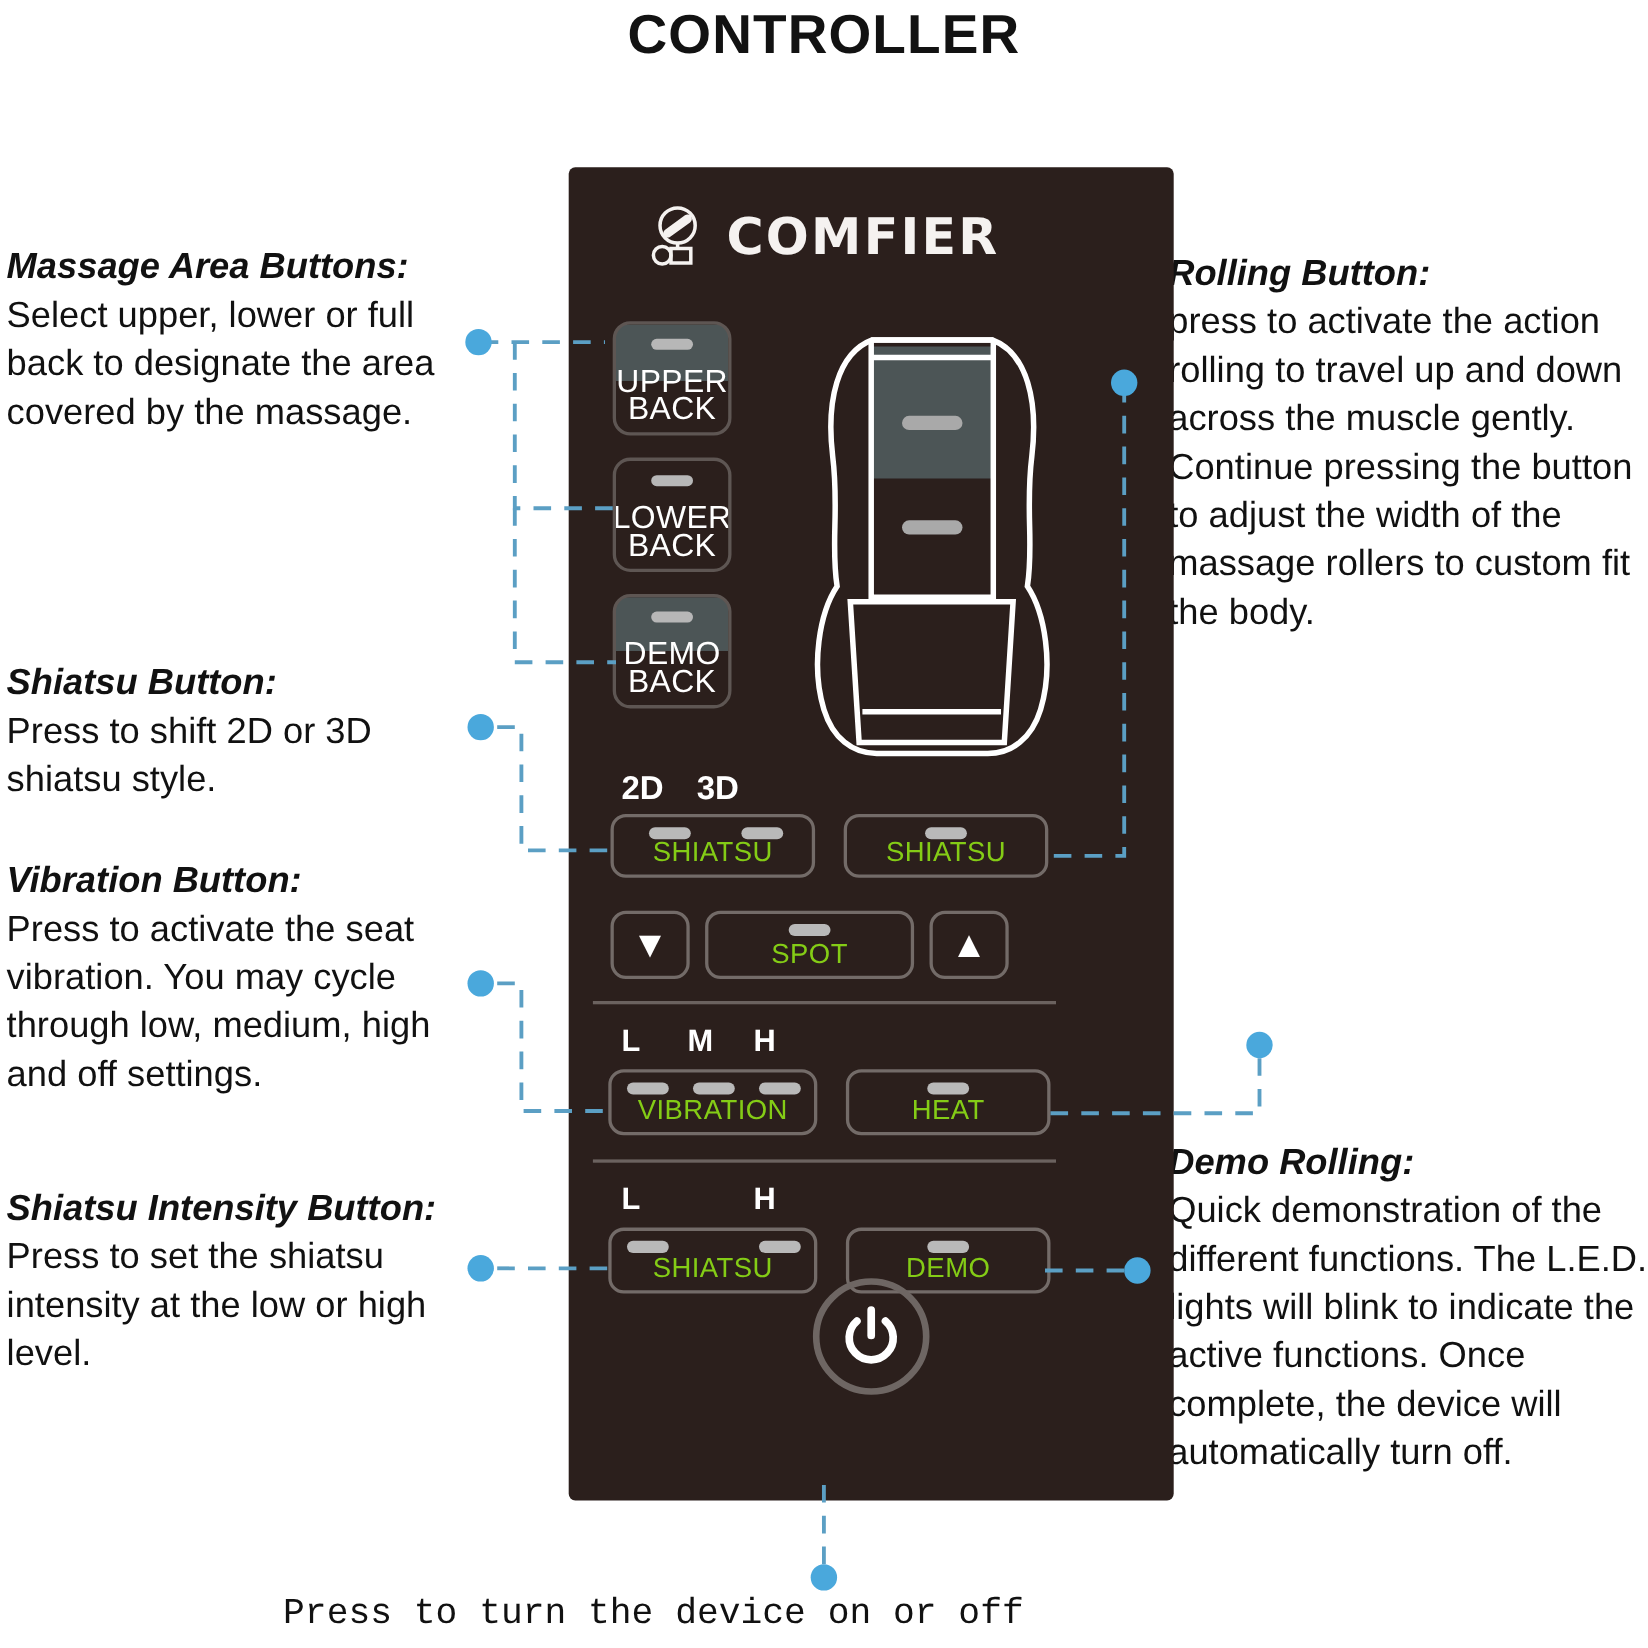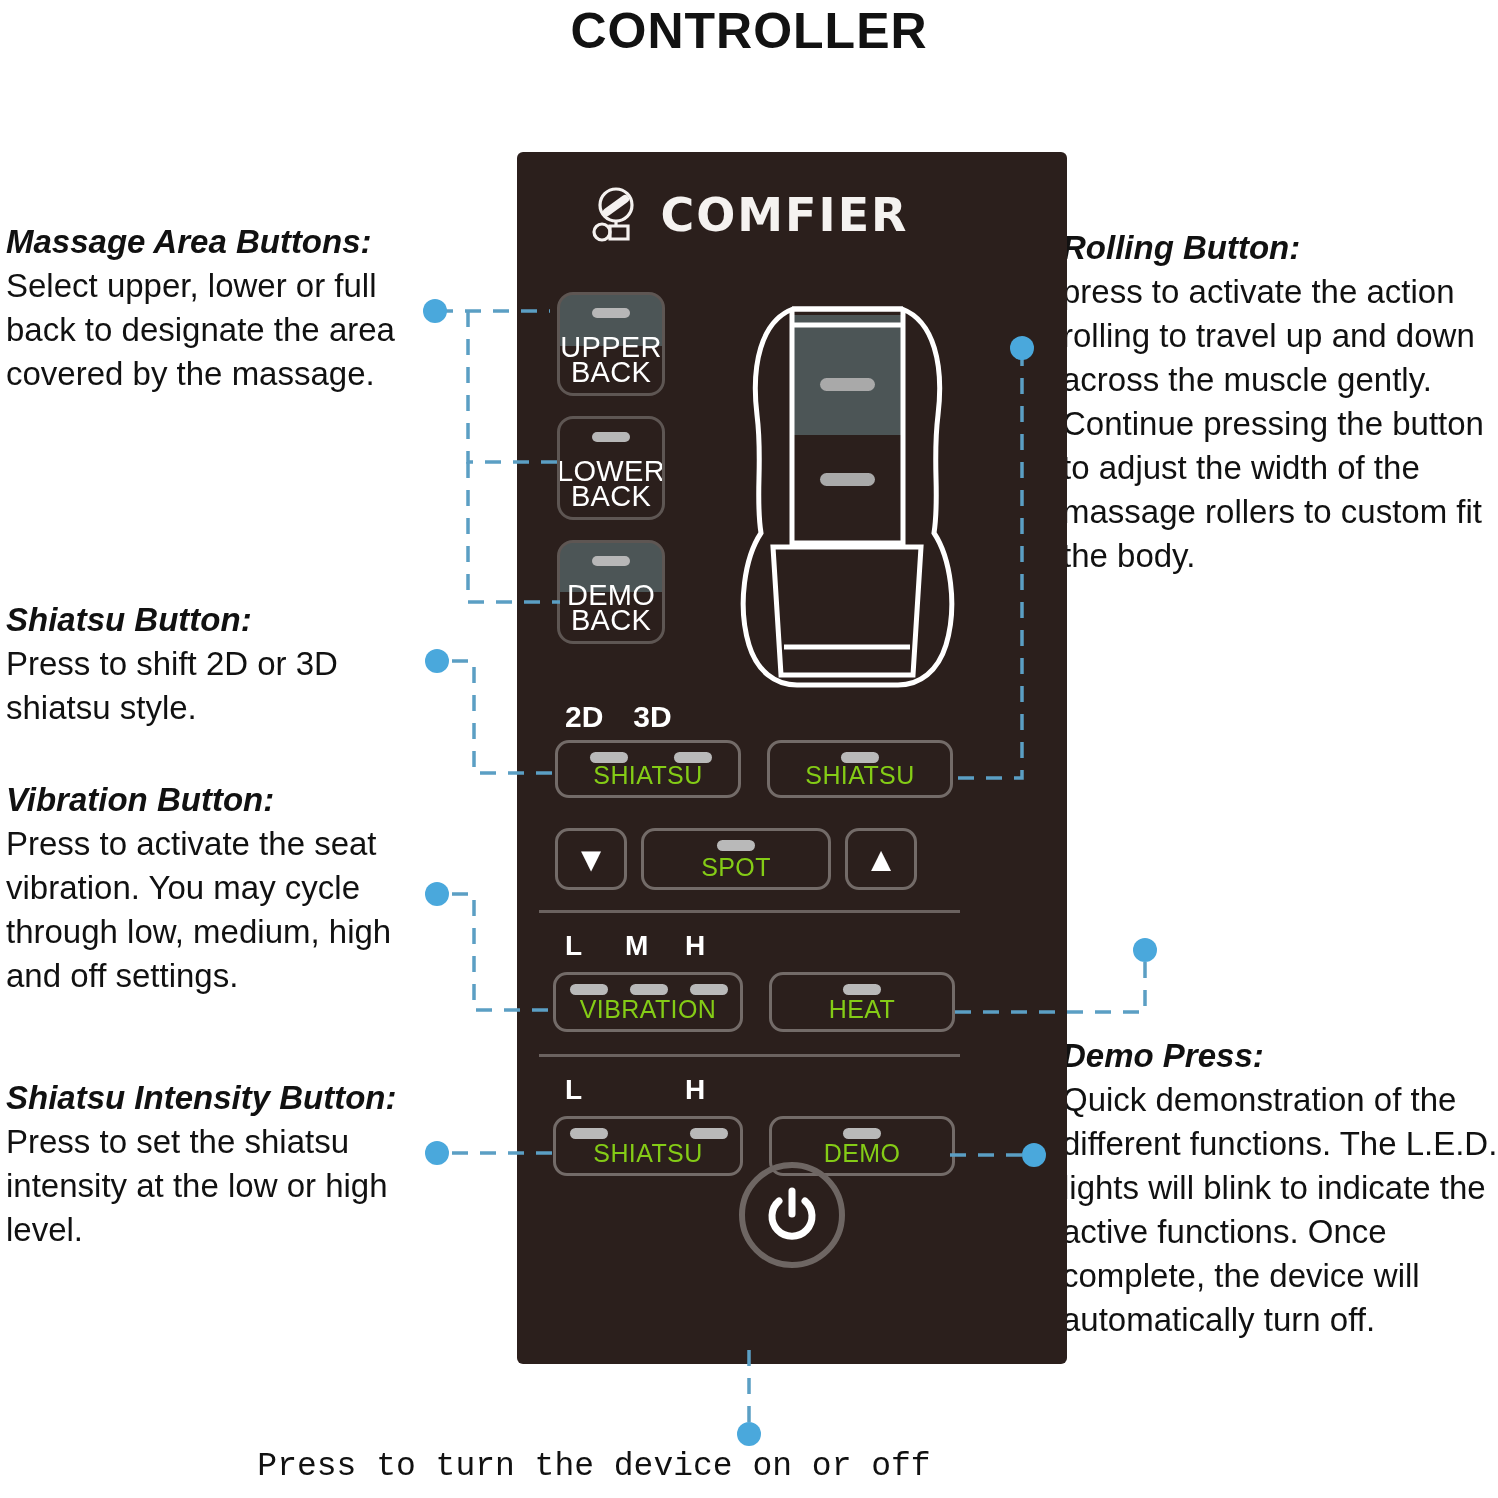--- a/index.html
+++ b/index.html
@@ -283,21 +283,21 @@
     <div class="body">Press to set the shiatsu intensity at the low or high level.</div>
   </div>
 
   <div class="callout" style="left:1062px; top:228px; width:430px;">
     <div class="head">Rolling Button:</div>
     <div class="body">press to activate the action rolling to travel up and down across the muscle gently. Continue pressing the button to adjust the width of the massage rollers to custom fit the body.</div>
   </div>
 
 
   <div class="callout" style="left:1062px; top:1036px; width:436px;">
-    <div class="head">Demo Press:</div>
+    <div class="head">Demo Rolling:</div>
     <div class="body">Quick demonstration of the different functions. The L.E.D. lights will blink to indicate the active functions. Once complete, the device will automatically turn off.</div>
   </div>
 
   <div class="bottom-note">Press to turn the device on or off</div>
 
   <svg class="conn">
 
     <path class="dl" d="M437 311 L468 311 L550 311"></path>
     <path class="dl" d="M468 311 L468 462 L560 462"></path>
     <path class="dl" d="M468 462 L468 602 L560 602"></path>

